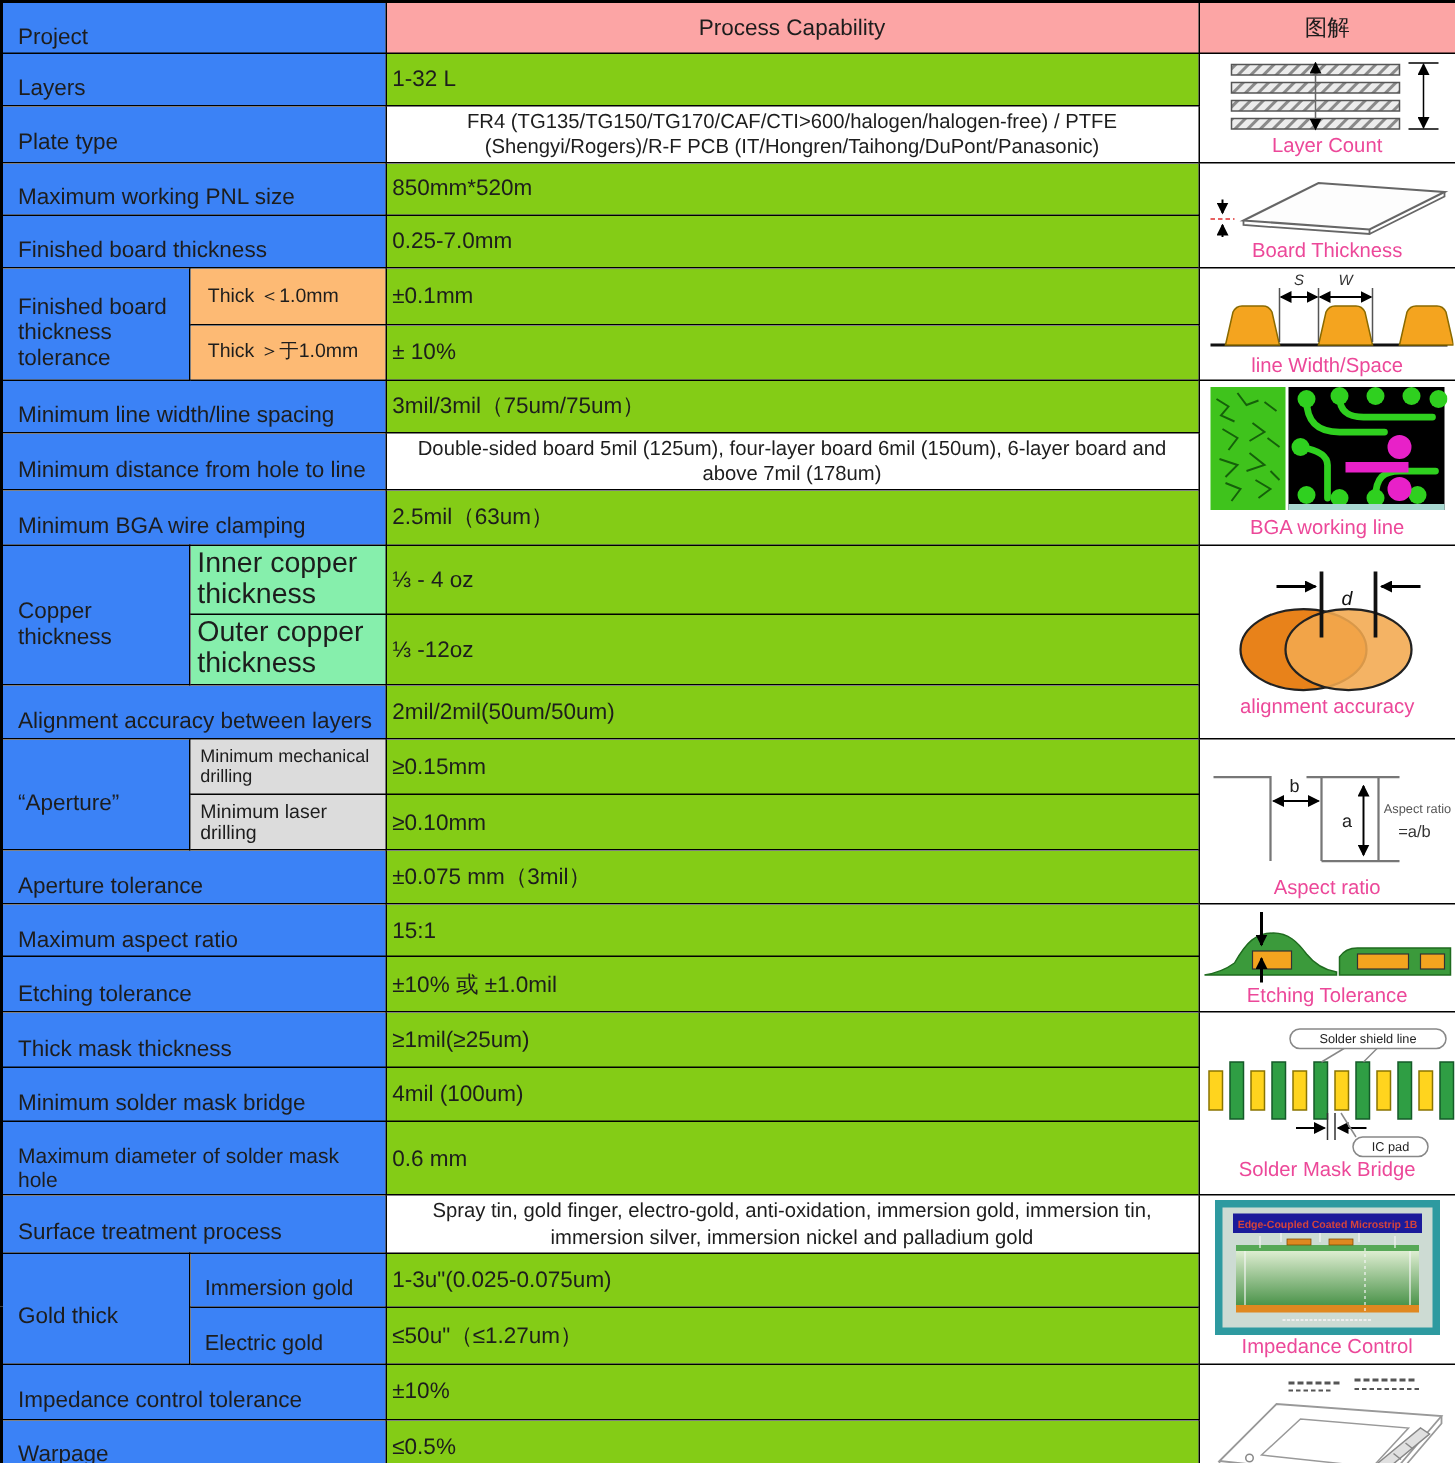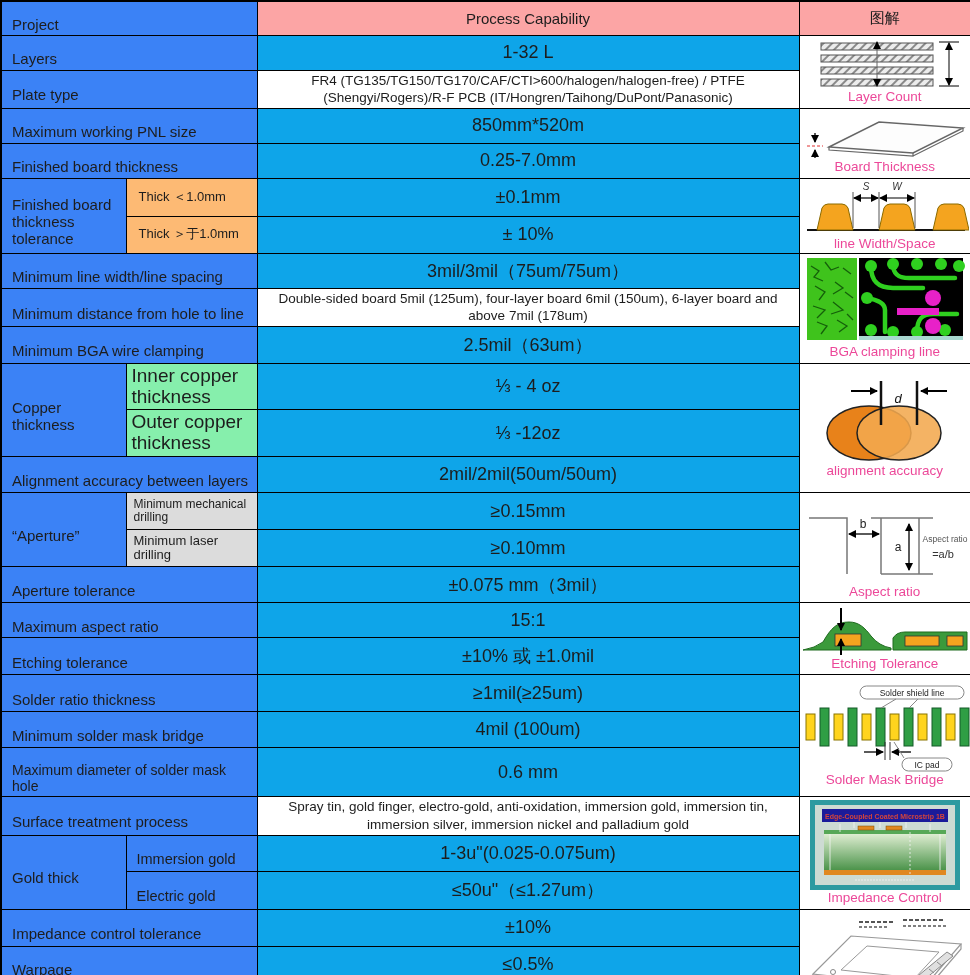--- a/index.html
+++ b/index.html
@@ -3,21 +3,21 @@
 <meta charset="utf-8">
 <style>
   html,body{margin:0;padding:0;background:#fff;}
   body{width:970px;font-family:"Liberation Sans","DejaVu Sans",sans-serif;color:#1d1d1d;}
   table.spec{border-collapse:collapse;width:970px;table-layout:fixed;border:2px solid #000;}
   table.spec td{border:1px solid #000;vertical-align:middle;overflow:hidden;}
   td.lbl{background:#3b82f6;text-align:left;padding:14px 4px 2px 10px;font-size:15px;line-height:1.15;}
   td.lbl-sm{background:#fdba74;text-align:left;padding:2px 4px 2px 12px;font-size:13px;line-height:1.1;}
   td.lbl-xs{background:#dcdcdc;text-align:left;padding:1px 3px 1px 7px;font-size:12px;line-height:1.1;}
   td.lbl-tight{background:#86efac;text-align:left;padding:2px 2px 2px 5px;font-size:19px;line-height:1.1;}
-  td.val{background:#0ea5e9;text-align:center;padding:1px 4px;font-size:18px;}
+  td.val{background:#84cc16;text-align:left;padding:1px 4px;font-size:15px;}
   td.val-sm{background:#fff;text-align:center;padding:1px 20px;font-size:13.5px;line-height:1.3;}
   td.img-cell{background:#fff;text-align:center;padding:1px 0;}
   td.hdr-c{background:#fca5a5;text-align:center;font-size:15px;}
   .cap{font-size:13.5px;color:#ec4899;line-height:1.1;margin-top:1px;text-align:center;}
   svg{display:block;margin:0 auto;}
   .defs-holder{position:absolute;width:0;height:0;overflow:hidden;}
 </style>
 </head>
 <body>
 
@@ -140,21 +140,21 @@
           <circle cx="66" cy="74" r="6"></circle>
               <circle cx="88" cy="76" r="6"></circle>
               <circle cx="112" cy="76" r="6"></circle>
               <circle cx="140" cy="74" r="6"></circle>
         </g>
         <circle cx="128" cy="42" r="8" fill="#e821c8"></circle>
         <circle cx="128" cy="70" r="8" fill="#e821c8"></circle>
         <rect x="92" y="52" width="42" height="7" fill="#e821c8"></rect>
         <rect x="54" y="80" width="104" height="4" fill="#a8d8d0"></rect>
       </svg>
-      <div class="cap">BGA clamping line</div>
+      <div class="cap">BGA working line</div>
     </td>
   </tr>
 
   <tr style="height:38px">
     <td colspan="2" class="lbl">Minimum distance from hole to line</td>
     <td class="val-sm">Double-sided board 5mil (125um), four-layer board 6mil (150um), 6-layer board and above 7mil (178um)</td>
   </tr>
 
   <tr style="height:37px">
     <td colspan="2" class="lbl">Minimum BGA wire clamping</td>
@@ -232,21 +232,21 @@
       </svg>
       <div class="cap">Etching Tolerance</div>
     </td>
   </tr>
   <tr style="height:37px">
     <td colspan="2" class="lbl">Etching tolerance</td>
     <td class="val">±10% 或 ±1.0mil</td>
   </tr>
 
   <tr style="height:37px">
-    <td colspan="2" class="lbl">Solder ratio thickness</td>
+    <td colspan="2" class="lbl">Thick mask thickness</td>
     <td class="val">≥1mil(≥25um)</td>
     <td class="img-cell" rowspan="3">
       <svg width="170" height="88" viewBox="0 0 170 88">
         <g stroke-width="1">
           <rect x="6" y="30" width="9" height="26" fill="#ffd41e" stroke="#8a7400"></rect>
               <rect x="20" y="24" width="9" height="38" fill="#2f9e44" stroke="#145a28"></rect>
           <rect x="34" y="30" width="9" height="26" fill="#ffd41e" stroke="#8a7400"></rect>
               <rect x="48" y="24" width="9" height="38" fill="#2f9e44" stroke="#145a28"></rect>
           <rect x="62" y="30" width="9" height="26" fill="#ffd41e" stroke="#8a7400"></rect>
               <rect x="76" y="24" width="9" height="38" fill="#2f9e44" stroke="#145a28"></rect>

